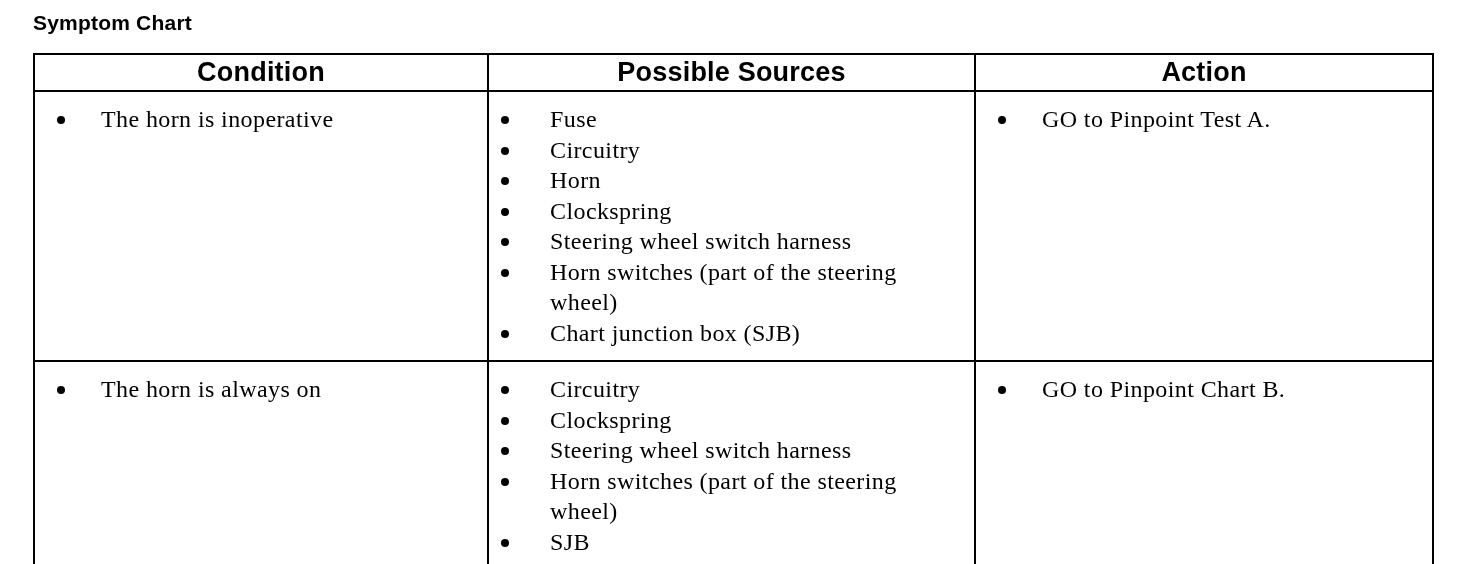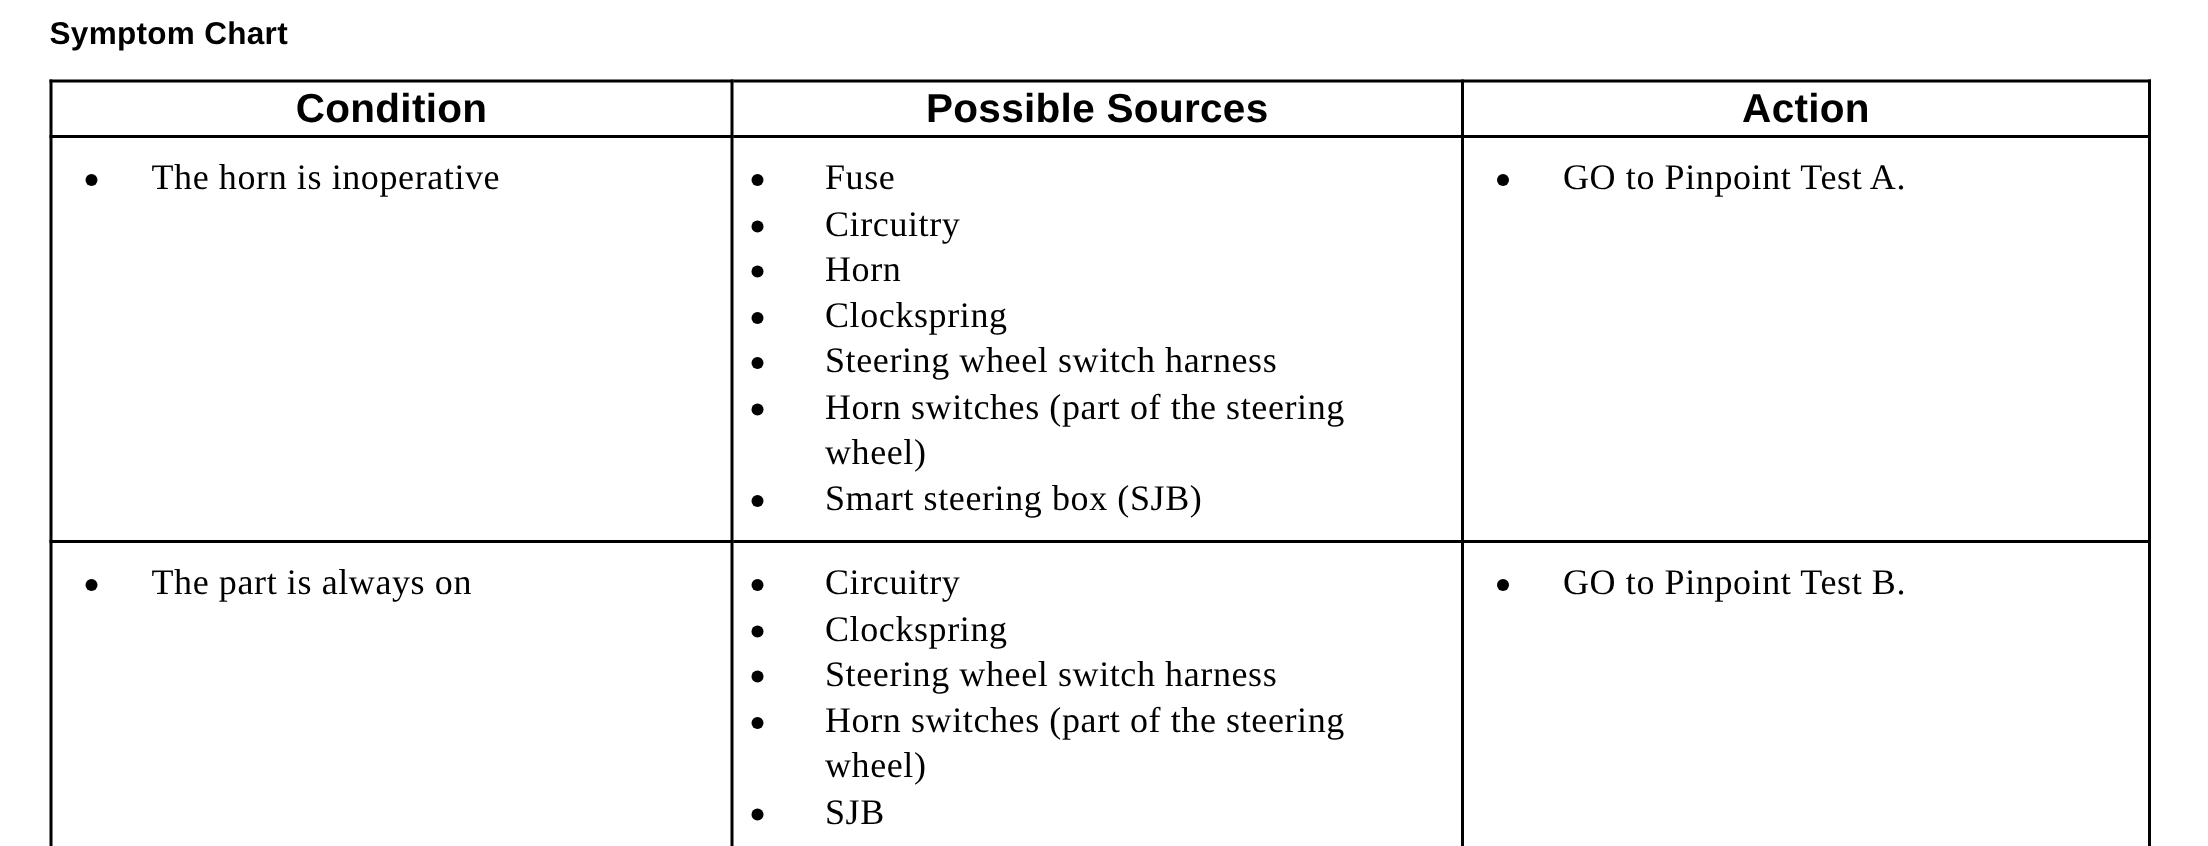--- a/index.html
+++ b/index.html
@@ -173,41 +173,41 @@
             <li>
               <span class="bullet-dot"></span>
               <span class="li-text">Steering wheel switch harness</span>
             </li>
             <li>
               <span class="bullet-dot"></span>
               <span class="li-text">Horn switches (part of the steering wheel)</span>
             </li>
             <li>
               <span class="bullet-dot"></span>
-              <span class="li-text">Smart steering box (SJB)</span>
+              <span class="li-text">Chart junction box (SJB)</span>
             </li>
           </ul>
         </td>
 
         <td class="cell cell-action">
           <ul class="bullets">
             <li>
               <span class="bullet-dot"></span>
               <span class="li-text">GO to Pinpoint Test A.</span>
             </li>
           </ul>
         </td>
       </tr>
 
       <tr class="row-2">
         <td class="cell cell-condition">
           <ul class="bullets">
             <li>
               <span class="bullet-dot"></span>
-              <span class="li-text">The part is always on</span>
+              <span class="li-text">The horn is always on</span>
             </li>
           </ul>
         </td>
 
         <td class="cell cell-sources">
           <ul class="bullets">
             <li>
               <span class="bullet-dot"></span>
               <span class="li-text">Circuitry</span>
             </li>
@@ -227,21 +227,21 @@
               <span class="bullet-dot"></span>
               <span class="li-text">SJB</span>
             </li>
           </ul>
         </td>
 
         <td class="cell cell-action">
           <ul class="bullets">
             <li>
               <span class="bullet-dot"></span>
-              <span class="li-text">GO to Pinpoint Test B.</span>
+              <span class="li-text">GO to Pinpoint Chart B.</span>
             </li>
           </ul>
         </td>
       </tr>
 
     </tbody>
   </table>
 
 </div>
 

